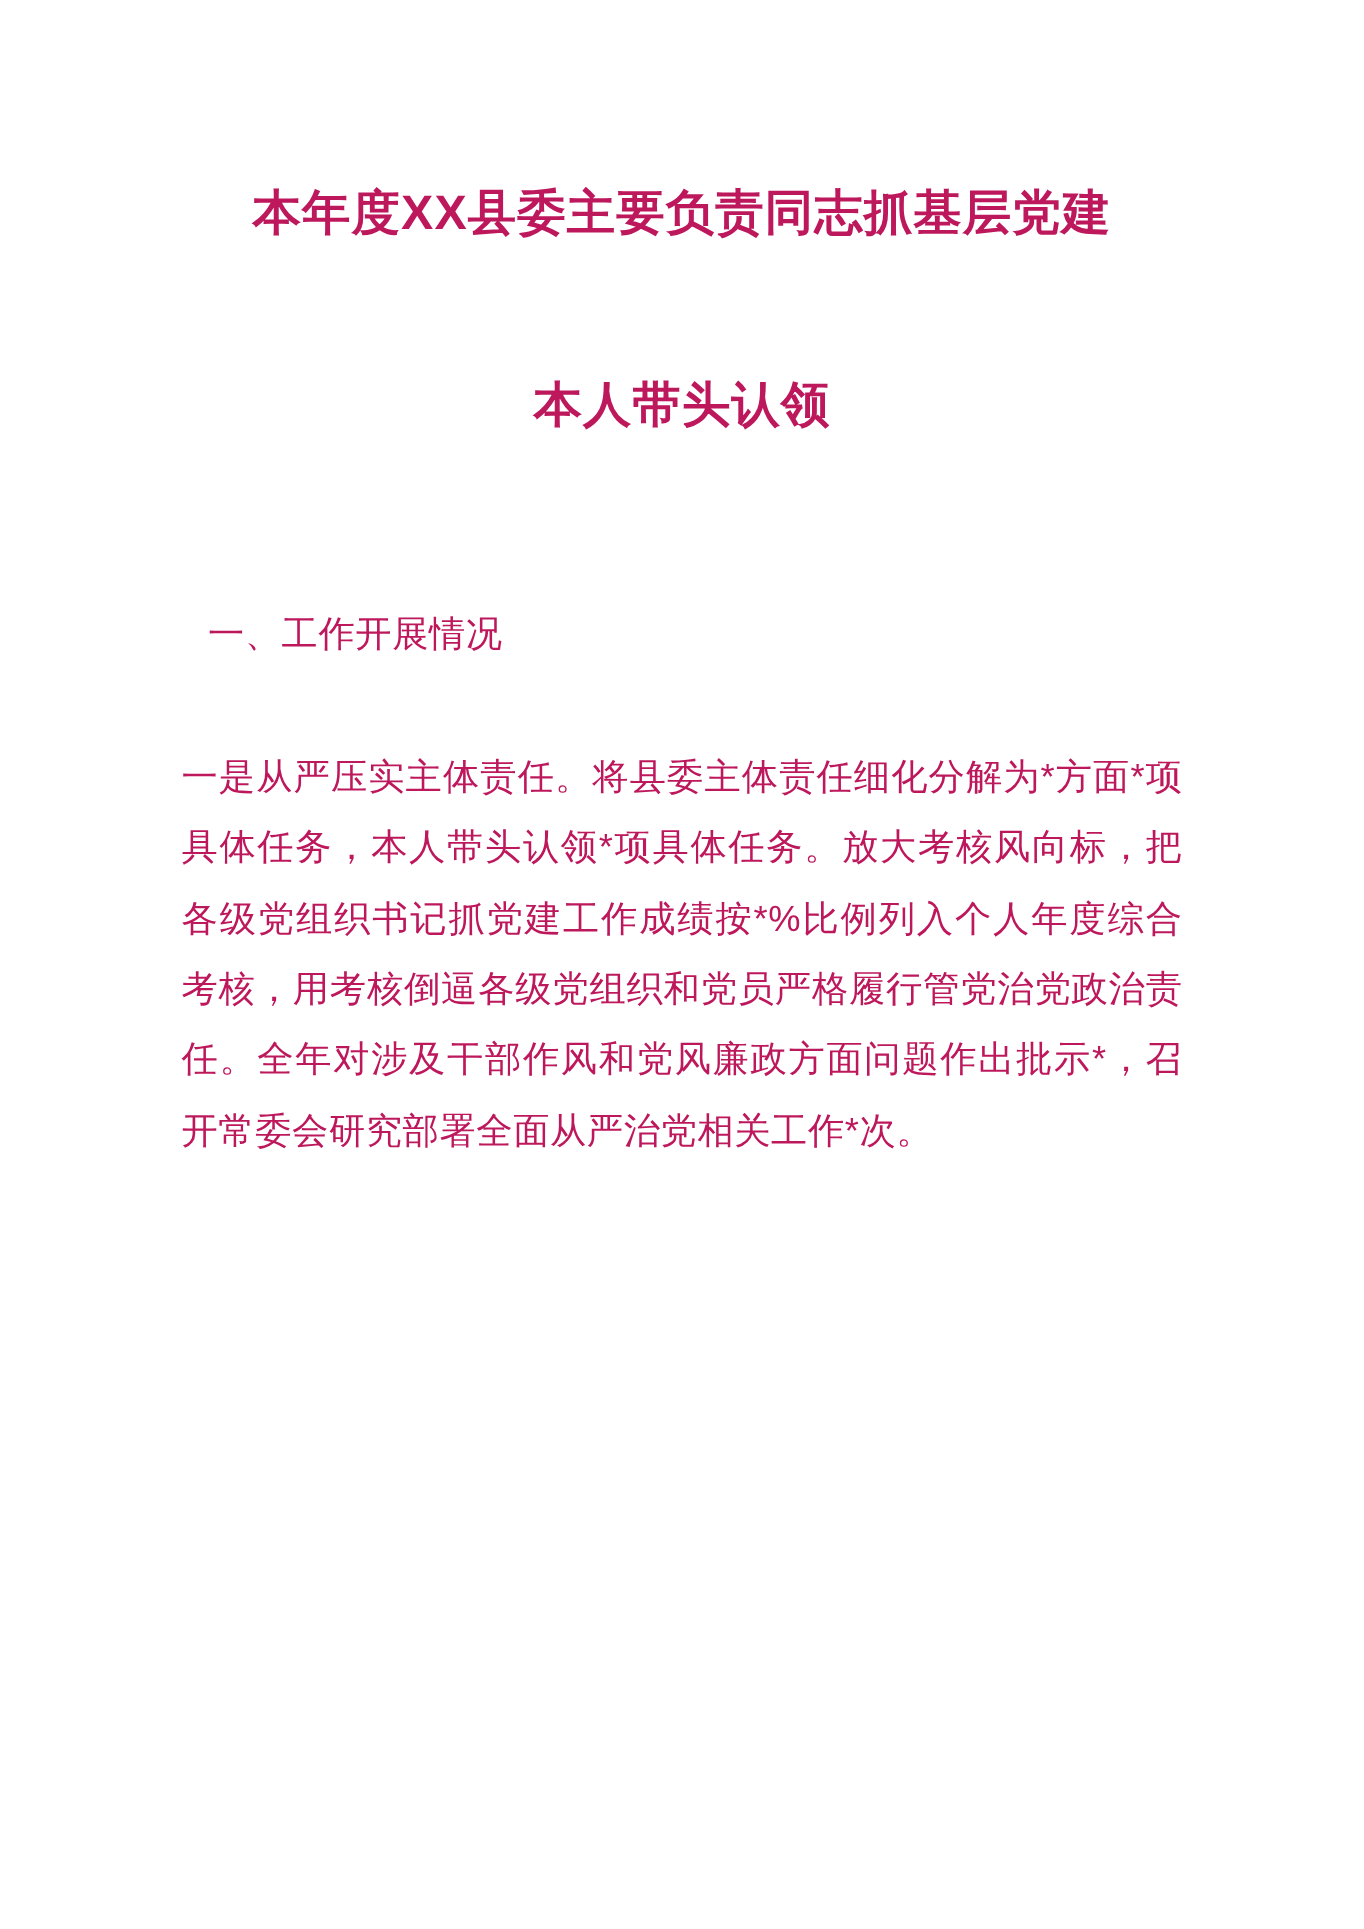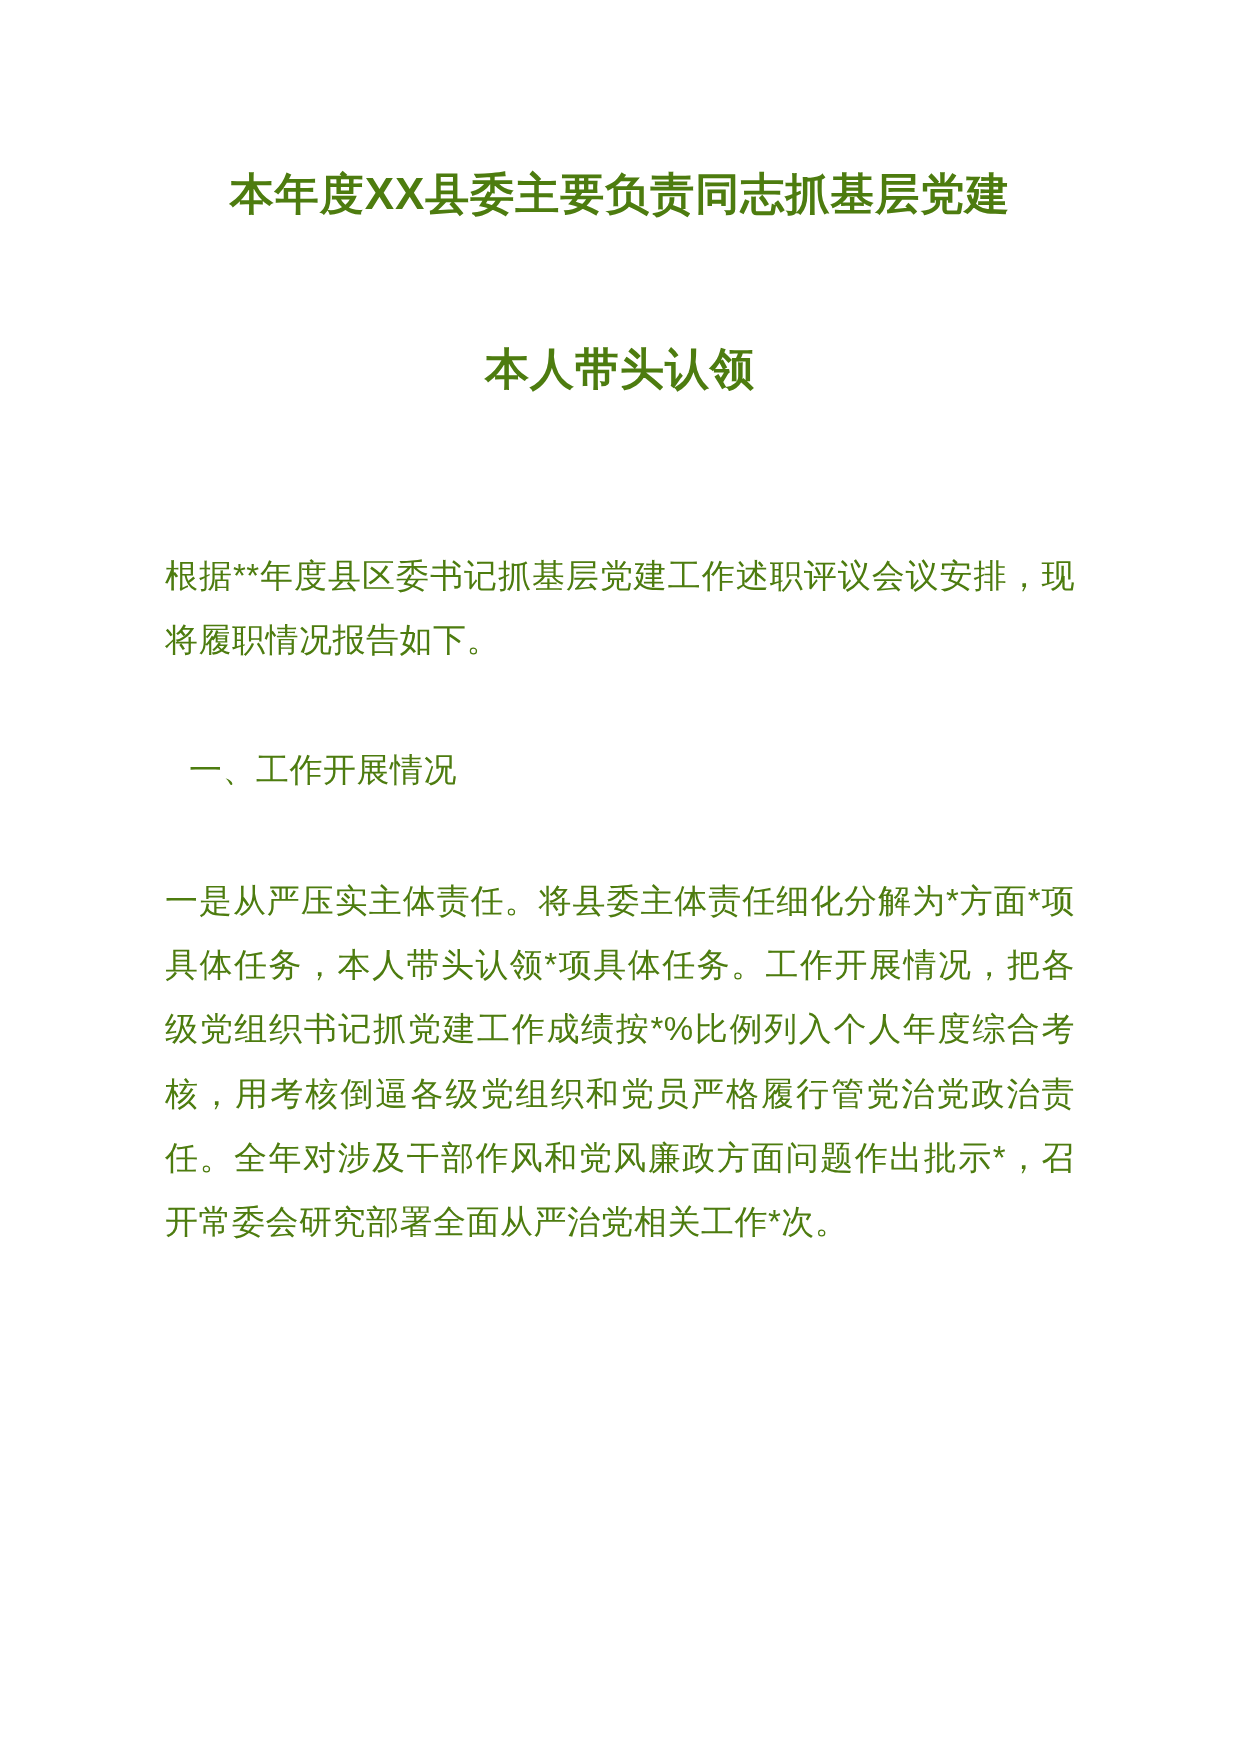--- a/index.html
+++ b/index.html
@@ -9,21 +9,21 @@
   }
   .page {
     position: relative;
     width: 1240px;
     height: 1754px;
     margin: 0 auto;
     background: #ffffff;
     box-sizing: border-box;
     padding: 168px 165px 0 165px;
     font-family: "Liberation Sans", "DejaVu Sans", sans-serif;
-    color: #4d7c0f;
+    color: #be185d;
     overflow: hidden;
   }
   .doc-title {
     font-size: 44px;
     font-weight: 700;
     text-align: center;
     margin: 0;
     letter-spacing: 1px;
     line-height: 1.2;
   }
@@ -52,22 +52,21 @@
 <body>
 
 <div class="page">
 
   <h1 class="doc-title">本年度XX县委主要负责同志抓基层党建</h1>
 
   <h1 class="doc-title second">本人带头认领</h1>
 
   <div class="body-block">
 
-    <p class="para">根据**年度县区委书记抓基层党建工作述职评议会议安排，现将履职情况报告如下。</p>
 
     <p class="para section-heading">一、工作开展情况</p>
 
-    <p class="para">一是从严压实主体责任。将县委主体责任细化分解为*方面*项具体任务，本人带头认领*项具体任务。工作开展情况，把各级党组织书记抓党建工作成绩按*%比例列入个人年度综合考核，用考核倒逼各级党组织和党员严格履行管党治党政治责任。全年对涉及干部作风和党风廉政方面问题作出批示*，召开常委会研究部署全面从严治党相关工作*次。</p>
+    <p class="para">一是从严压实主体责任。将县委主体责任细化分解为*方面*项具体任务，本人带头认领*项具体任务。放大考核风向标，把各级党组织书记抓党建工作成绩按*%比例列入个人年度综合考核，用考核倒逼各级党组织和党员严格履行管党治党政治责任。全年对涉及干部作风和党风廉政方面问题作出批示*，召开常委会研究部署全面从严治党相关工作*次。</p>
 
 
   </div>
 
 </div>
 
 </body></html>

